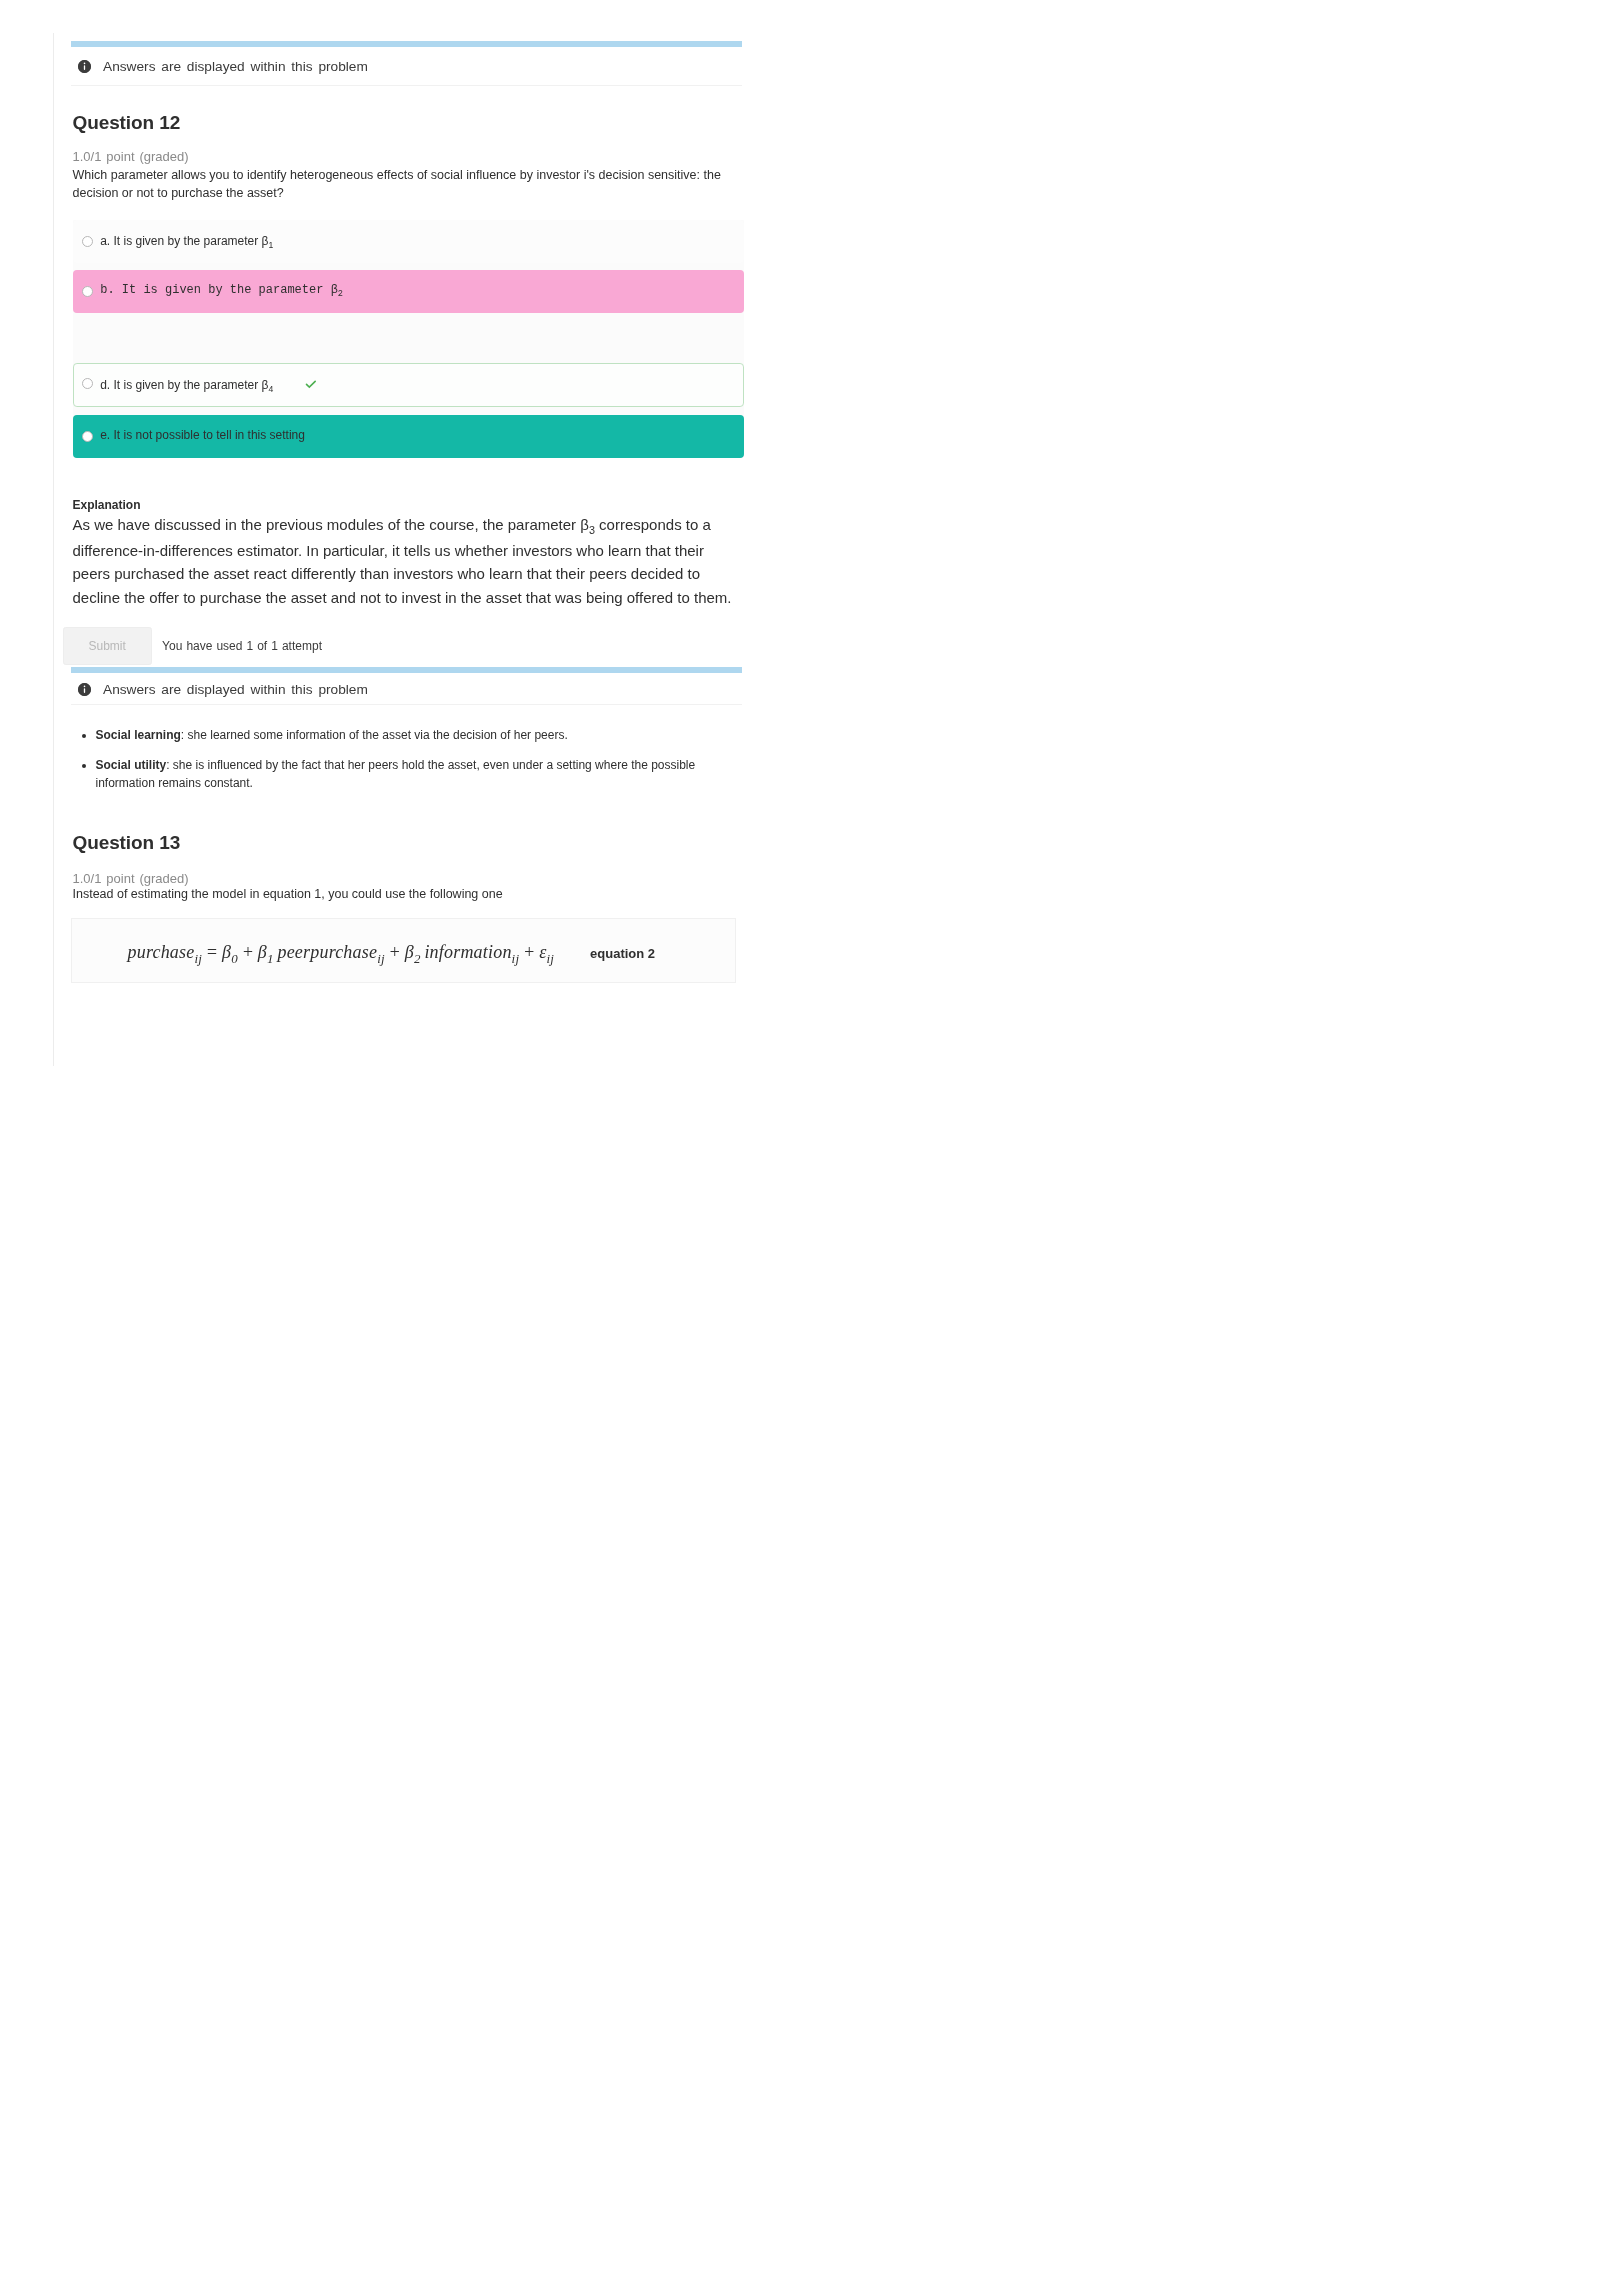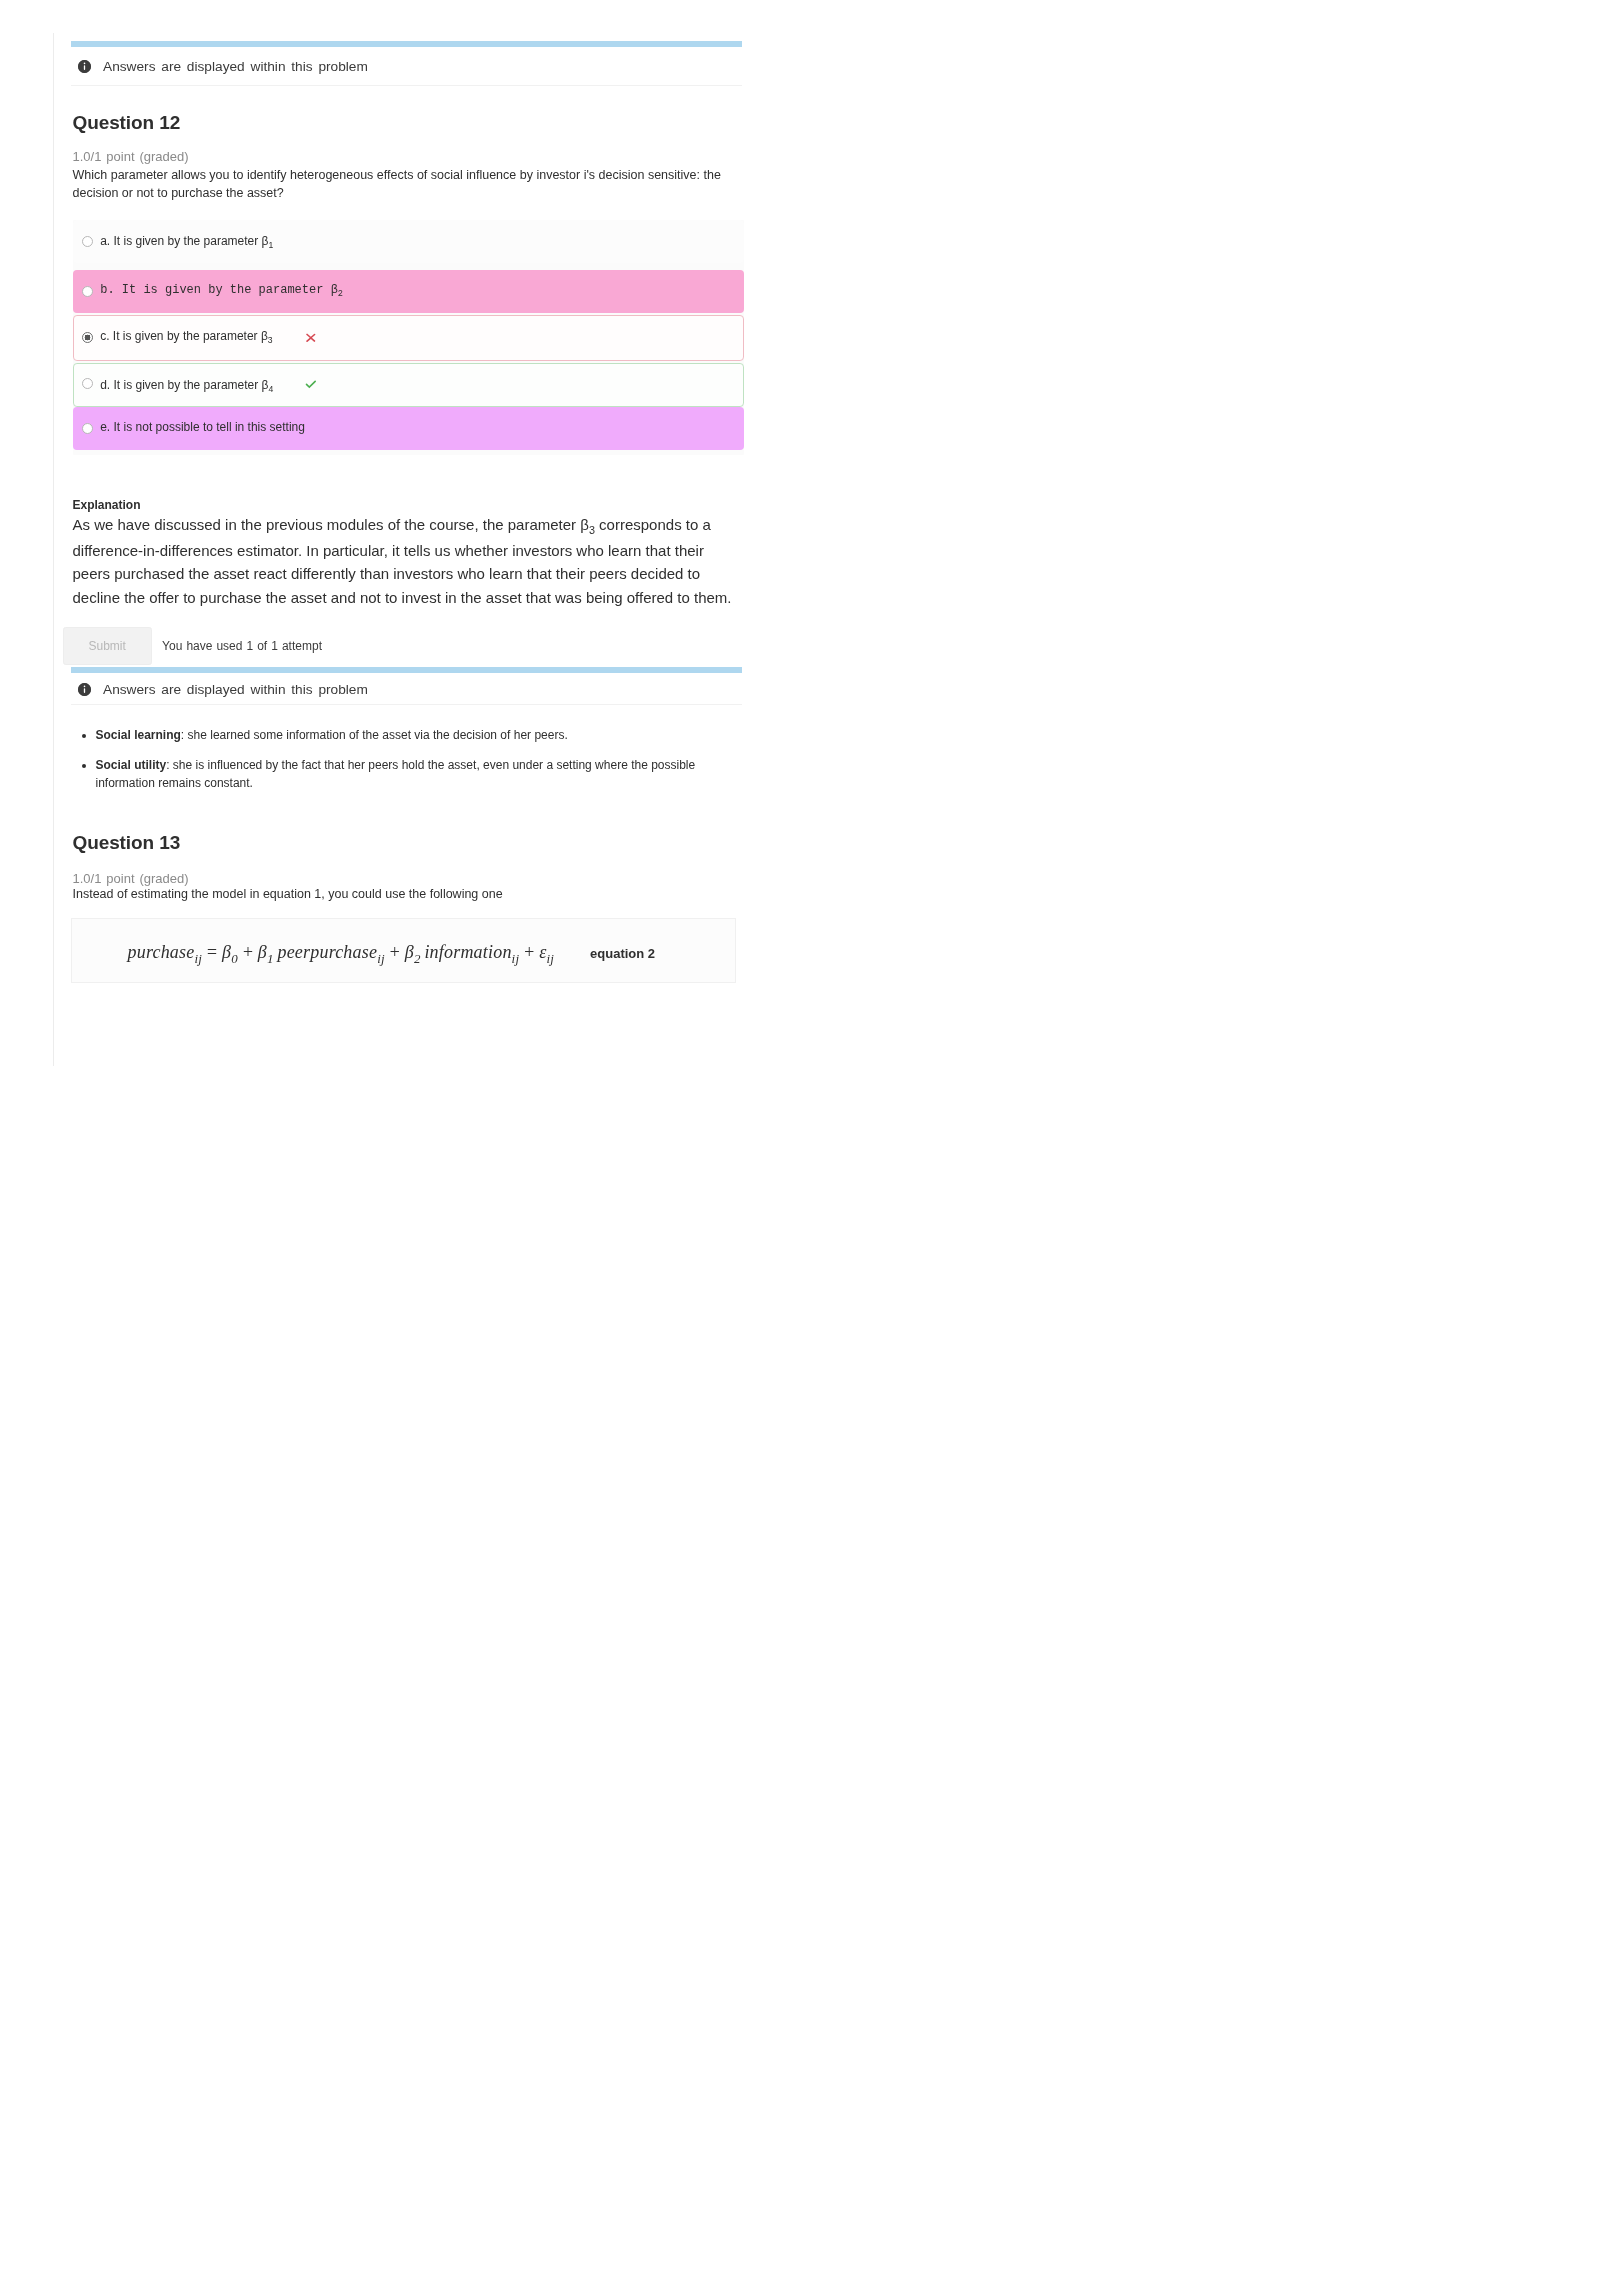--- a/index.html
+++ b/index.html
@@ -23,21 +23,21 @@
   .prob2 .qmeta{margin-top:16.3px;}
   .qtext{font-size:12.5px;line-height:1.48;color:#2f2f2f;margin:2px 0 0 0;width:674px;}
   .prob2 .qtext{margin-top:-0.7px;}
 
   .choices{margin-top:17px;position:relative;height:235px;background:#fbfbfb;border-radius:1.3px;}
   .choice{display:flex;align-items:center;position:absolute;left:0;right:0;padding:0 11.7px 0 8.5px;border:1.3px solid transparent;border-radius:3.9px;box-sizing:border-box;}
   .ch1{top:0.7px;height:43px;background:#fcfcfc;}
   .ch2{top:50px;height:43px;background:#f9a8d4;font-family:Liberation Mono, monospace;}
   .ch3{top:95px;height:46px;}
   .ch4{top:143px;height:44px;align-items:flex-start;padding-top:14.3px;}
-  .ch5{top:187px;height:43px;background:#f0abfc;}
+  .ch5{top:195px;height:43px;background:#14b8a6;}
   .choice .radio{width:11px;height:11px;border-radius:50%;border:0.7px solid #b7b7b7;background:#fff;flex:0 0 auto;margin-right:7.2px;}
   .choice .radio.sel{border-color:#6b6b6b;background:radial-gradient(circle,#555 0 45%,#fff 48% 100%);}
   .choice .label{font-size:12px;color:#2f2f2f;}
   .choice.wrong{border-color:#f0bcc4;background:#fffdfd;}
   .choice.right{border-color:#bfe2c2;background:#fdfefd;}
   .mark{margin-left:31px;display:inline-flex;align-items:center;}
   .mark svg{display:block;}
 
   .expl-h{font-size:12px;font-weight:bold;color:#2f2f2f;margin:43px 0 0 0;}
   .expl-p{font-size:15px;line-height:1.56;color:#2f2f2f;margin:1.3px 0 0 0;width:672px;}
@@ -79,29 +79,20 @@
      <div class="qtext">Which parameter allows you to identify heterogeneous effects of social influence by investor i's decision sensitive: the decision or not to purchase the asset?</div>
 
      <div class="choices">
        <div class="choice ch1">
          <span class="radio"></span>
          <span class="label"><span>a. It is given by the parameter β</span><sub>1</sub></span>
        </div>
        <div class="choice ch2">
          <span class="radio"></span>
          <span class="label"><span>b. It is given by the parameter β</span><sub>2</sub></span>
-       </div>
-       <div class="choice ch3 wrong">
-         <span class="radio sel"></span>
-         <span class="label"><span>c. It is given by the parameter β</span><sub>3</sub></span>
-         <span class="mark">
-              <svg width="13.7" height="13.7" viewBox="0 0 24 24" aria-hidden="true">
-                <path d="M19.6 5.2a1.4 1.4 0 0 0-2 0L12 10.1 6.4 5.2a1.4 1.4 0 1 0-1.9 2L10.1 12l-5.6 4.8a1.4 1.4 0 1 0 1.9 2L12 13.9l5.6 4.9a1.4 1.4 0 0 0 1.9-2L13.9 12l5.6-4.8a1.4 1.4 0 0 0 .1-2z" fill="#d64a53"></path>
-              </svg>
-            </span>
        </div>
        <div class="choice ch4 right">
          <span class="radio"></span>
          <span class="label"><span>d. It is given by the parameter β</span><sub>4</sub></span>
          <span class="mark">
               <svg width="13.7" height="13.7" viewBox="0 0 24 24" aria-hidden="true">
                 <path d="M9.3 18.1 3.4 12.2a1.4 1.4 0 1 1 2-2l3.9 3.9L18.6 4.8a1.4 1.4 0 0 1 2 2z" fill="#4caf50"></path>
               </svg>
             </span>
        </div>

